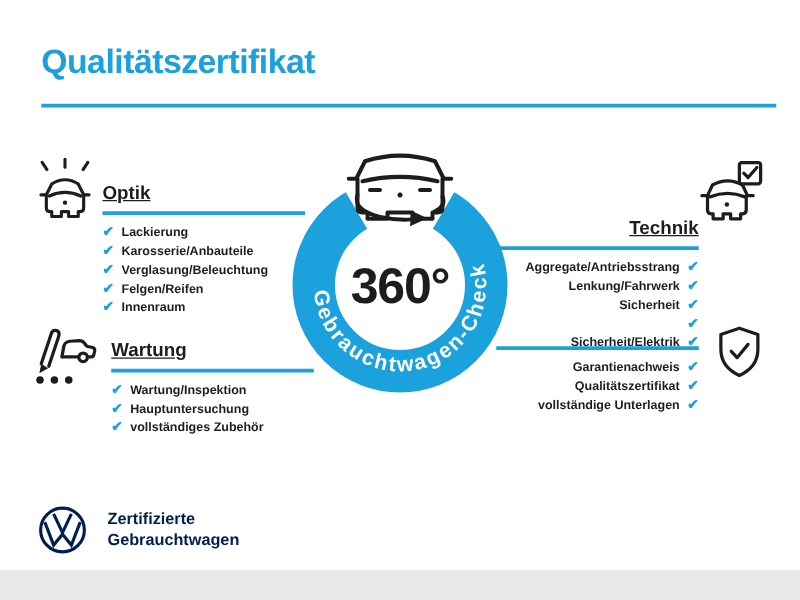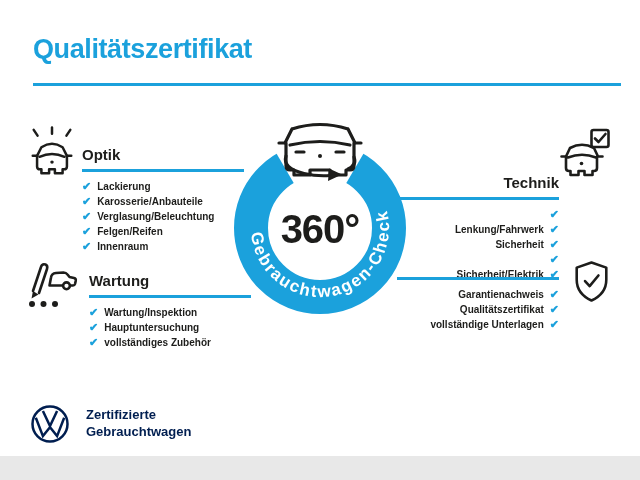--- a/index.html
+++ b/index.html
@@ -18,21 +18,21 @@
   .page-title{
     position:absolute;left:33px;top:34px;margin:0;
     font-size:27px;font-weight:700;letter-spacing:-0.4px;color:var(--accent);
   }
   .title-rule{
     position:absolute;left:33px;top:83px;width:588px;height:2.5px;
     background:var(--accent);
   }
   
   .panel{position:absolute;width:162px;}
-  .panel h2{margin:0;font-size:15px;font-weight:700;line-height:18px;color:var(--ink);}
+  .panel h2{margin:0;font-size:15px;font-weight:700;line-height:18px;color:var(--ink);text-decoration:underline;}
   .panel .underline{height:2.5px;background:var(--accent);margin-top:5px;}
   .panel ul{list-style:none;margin:7px 0 0 0;padding:0;}
   .panel li{
     display:flex;align-items:center;gap:6px;height:15px;
     font-size:10px;font-weight:700;white-space:nowrap;color:var(--ink);
   }
   .chk{color:var(--accent);font-size:11px;line-height:1;flex:0 0 auto;}
   .panel-optik{left:82px;top:146px;}
   .panel-wartung{left:69px;top:272px;margin-left:20px;}
   .panel-technik{left:397px;top:146px;}
@@ -146,20 +146,21 @@
     <rect x="33.5" y="2" width="17" height="17" rx="2" fill="#fff" stroke="currentColor" stroke-width="2.6"></rect>
     <path class="stroke" d="M 37,10.5 L 40.5,14 L 47.5,6"></path>
   </svg>
 
   <section class="panel panel-technik right">
     <h2>Technik</h2>
     <div class="underline"></div>
     <ul>
       <li>
           <span class="chk">✔</span>
+          <span>Aggregate/Antriebsstrang</span>
         </li>
       <li>
           <span class="chk">✔</span>
           <span>Lenkung/Fahrwerk</span>
         </li>
       <li>
           <span class="chk">✔</span>
           <span>Sicherheit</span>
         </li>
       <li>

